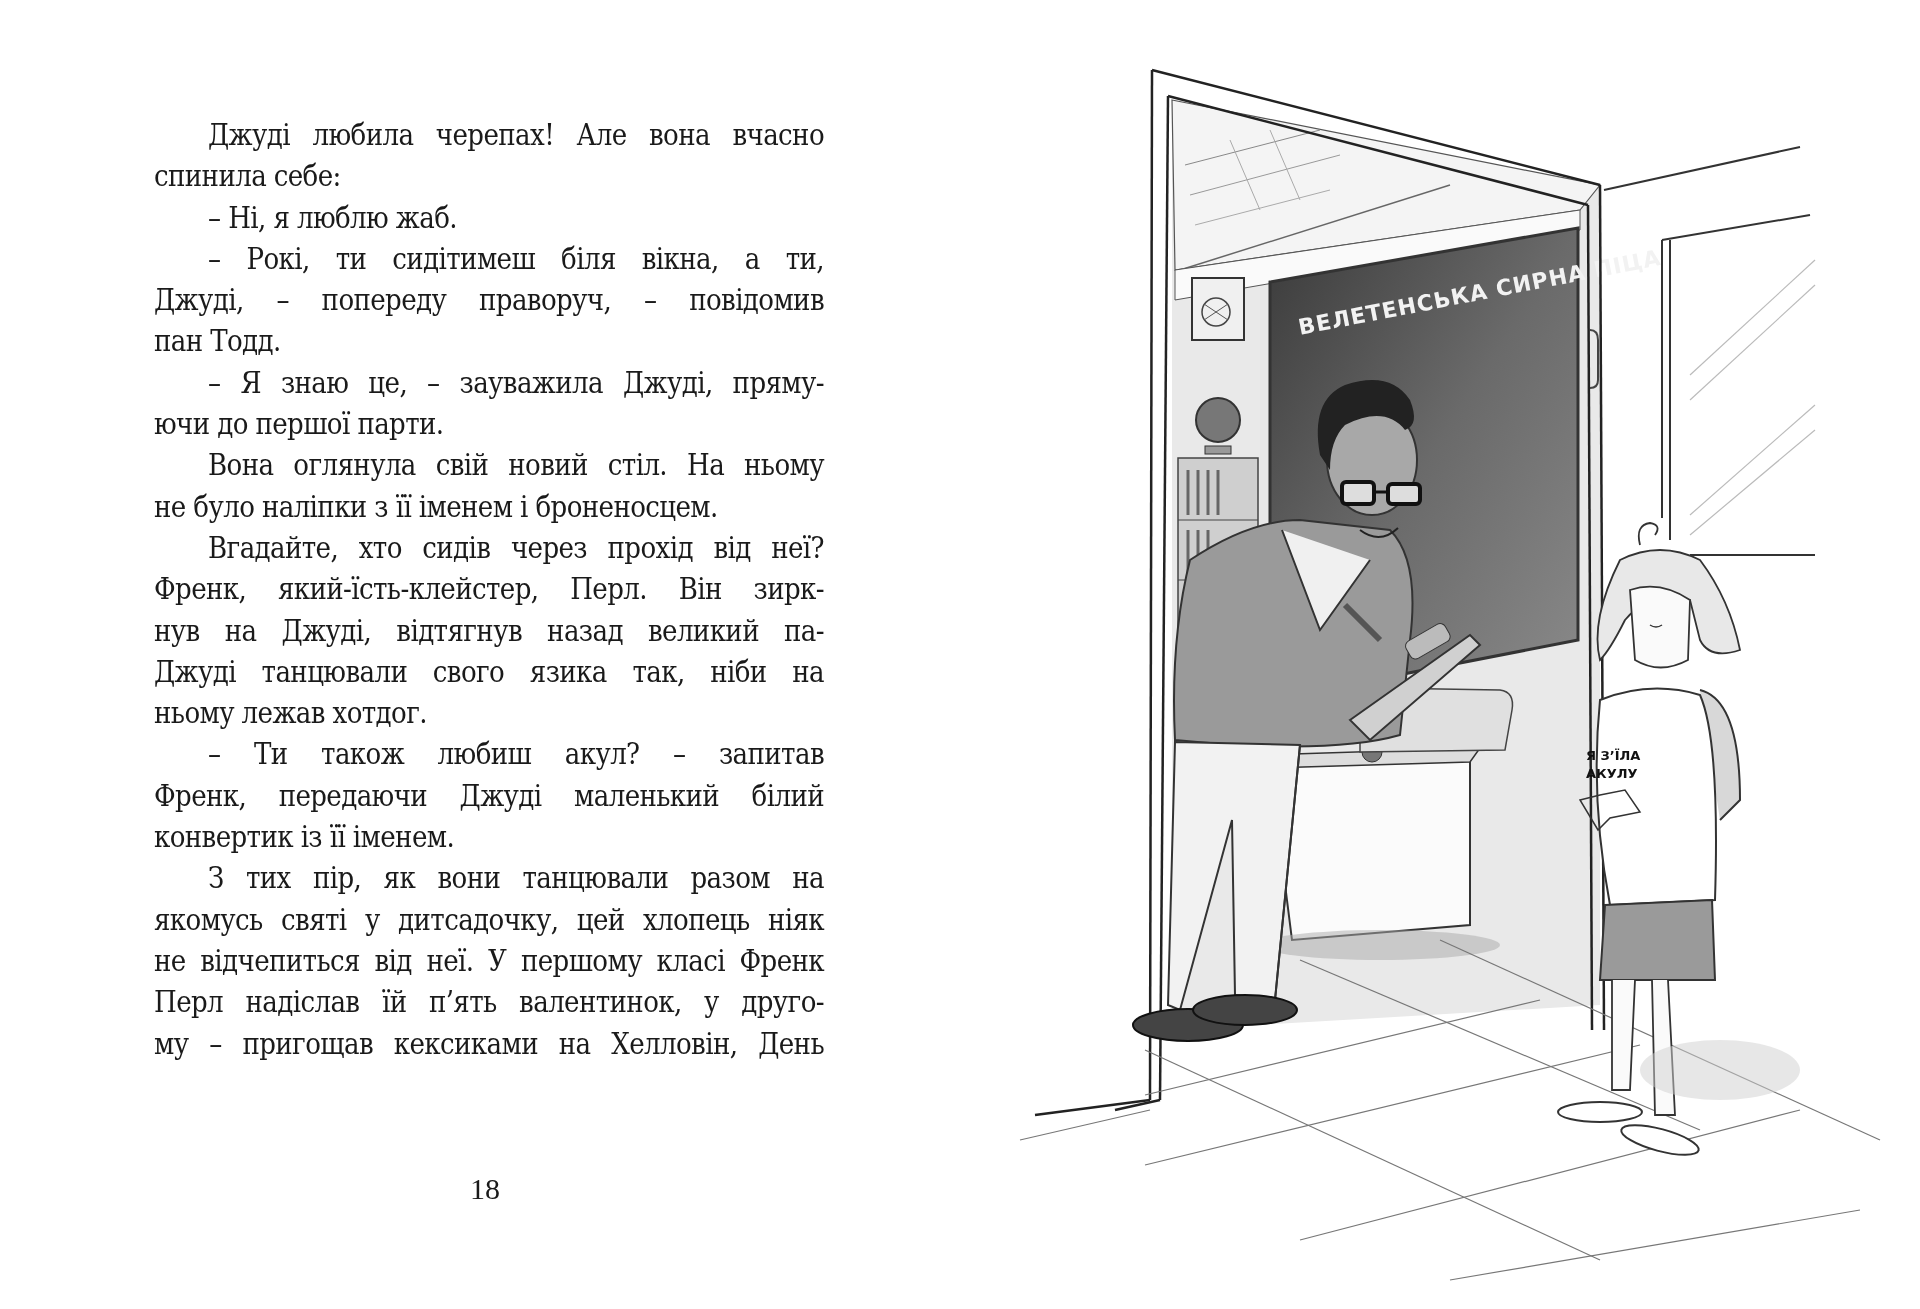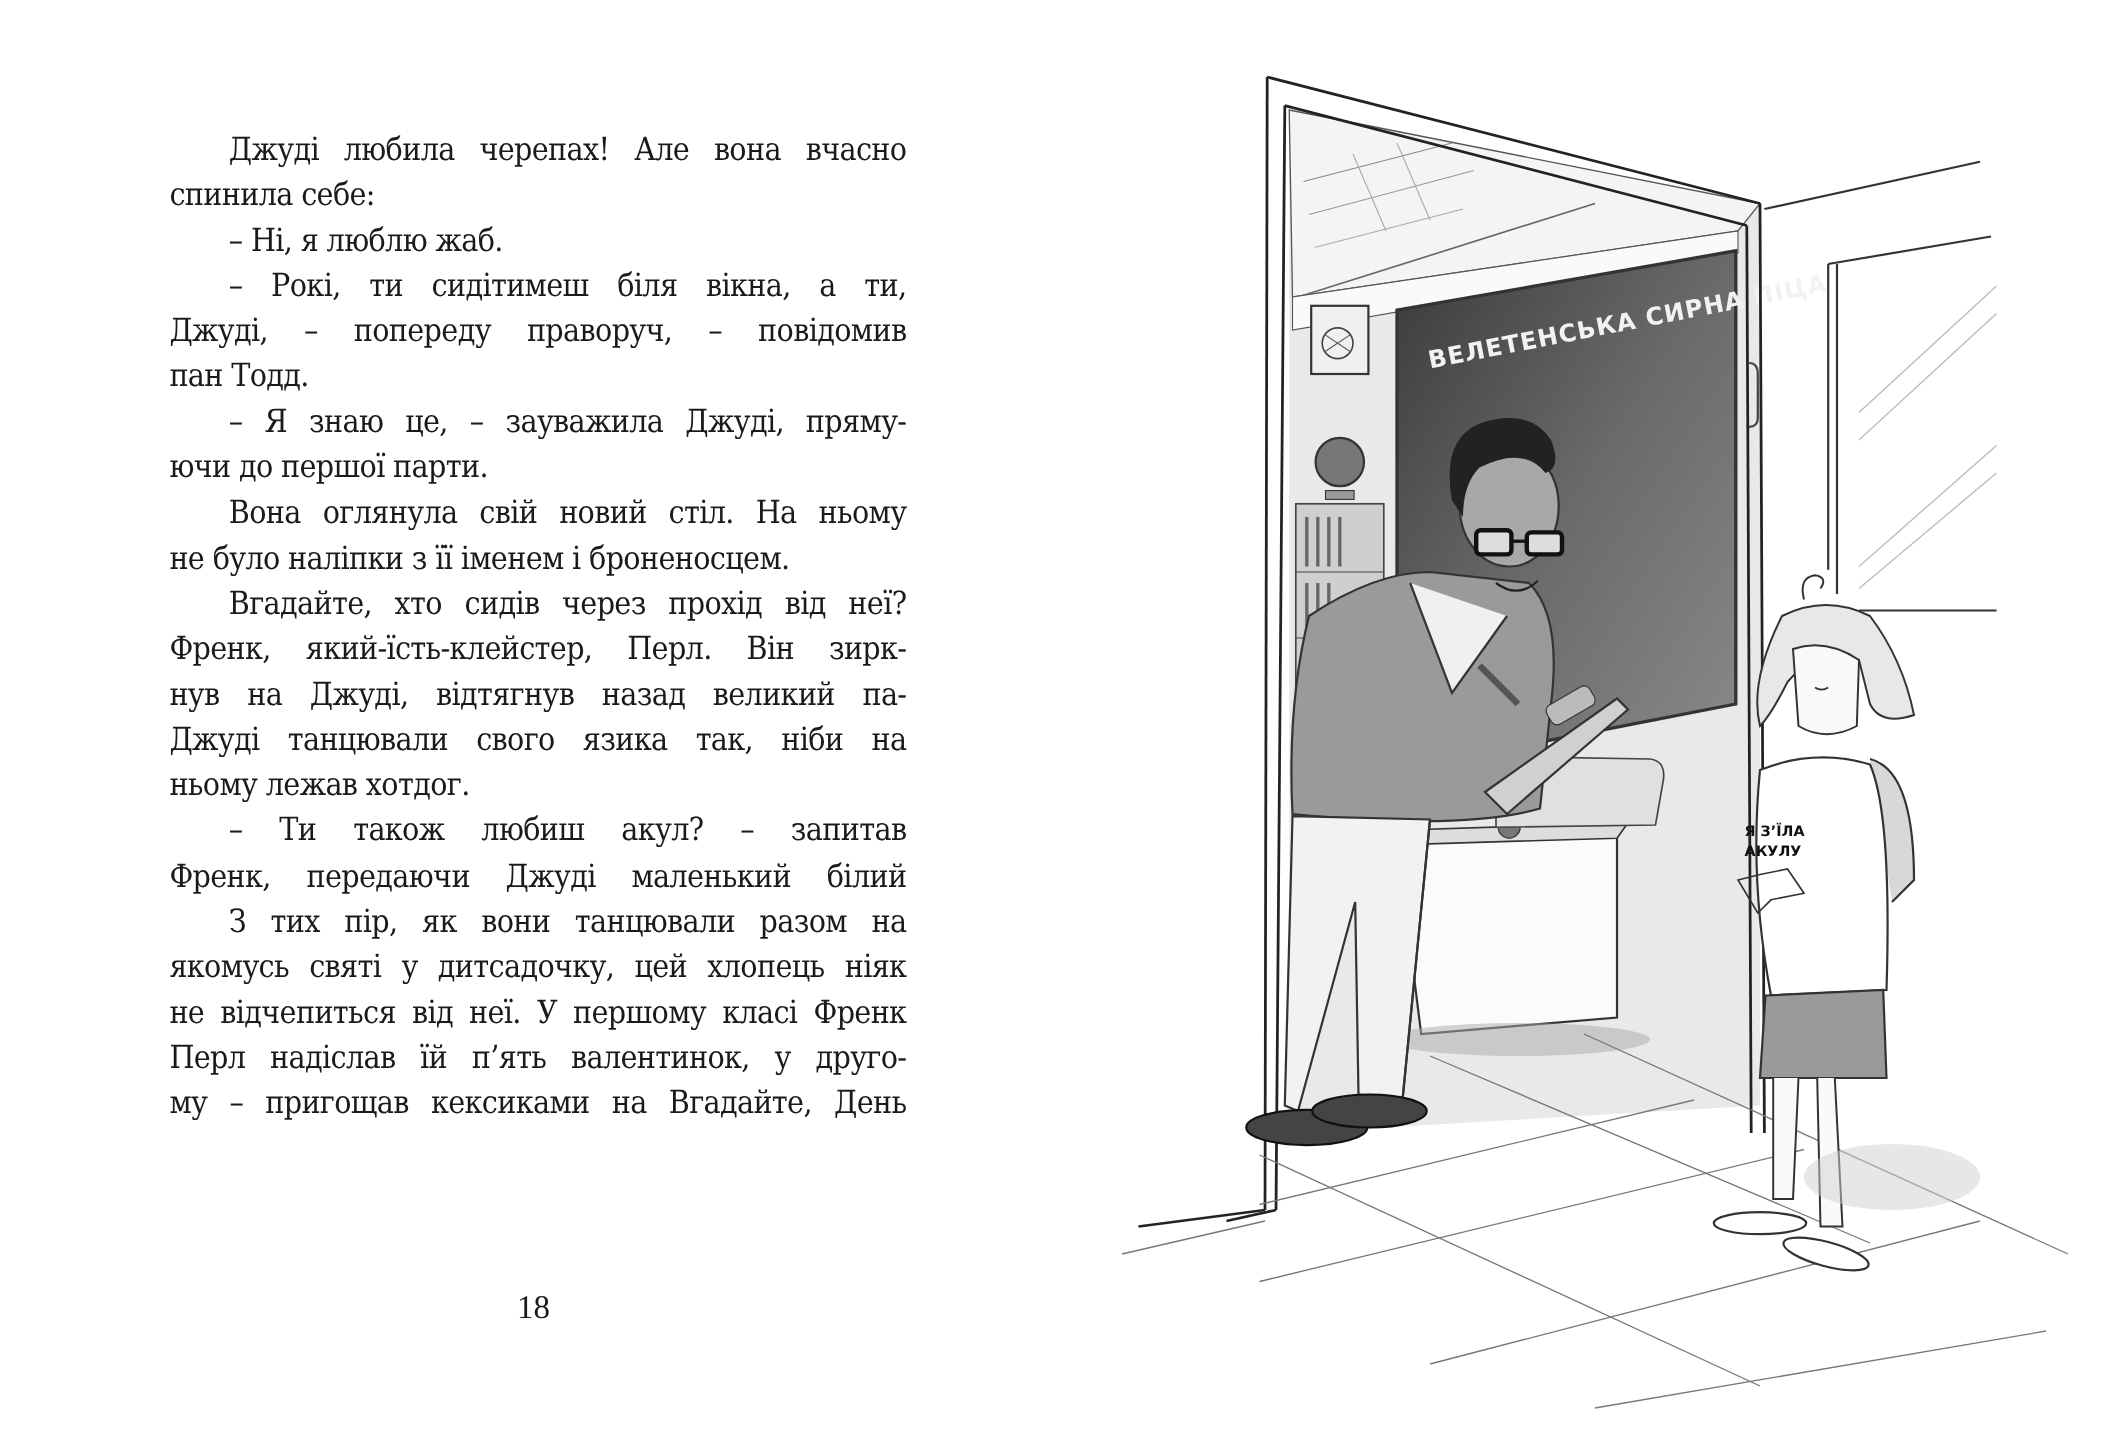--- a/index.html
+++ b/index.html
@@ -47,25 +47,26 @@
       <span class="line last">ючи до першої парти.</span>
       <span class="line indent">Вона оглянула свій новий стіл. На ньому</span>
       <span class="line last">не було наліпки з її іменем і броненосцем.</span>
       <span class="line indent">Вгадайте, хто сидів через прохід від неї?</span>
       <span class="line">Френк, який-їсть-клейстер, Перл. Він зирк-</span>
       <span class="line">нув на Джуді, відтягнув назад великий па-</span>
       <span class="line">Джуді танцювали свого язика так, ніби на</span>
       <span class="line last">ньому лежав хотдог.</span>
       <span class="line indent">– Ти також любиш акул? – запитав</span>
       <span class="line">Френк, передаючи Джуді маленький білий</span>
+      <span class="line last">конвертик із її іменем.</span>
       <span class="line indent">З тих пір, як вони танцювали разом на</span>
       <span class="line">якомусь святі у дитсадочку, цей хлопець ніяк</span>
       <span class="line">не відчепиться від неї. У першому класі Френк</span>
       <span class="line">Перл надіслав їй п’ять валентинок, у друго-</span>
-      <span class="line">му – пригощав кексиками на Вгадайте, День</span>
+      <span class="line">му – пригощав кексиками на Хелловін, День</span>
     </div>
   <div class="page-number">18</div>
 </div>
 
 <div class="illustration">
   <svg width="960" height="1309" viewBox="960 0 960 1309" xmlns="http://www.w3.org/2000/svg">
     <defs>
       <linearGradient id="boardGrad" x1="0" y1="0" x2="1" y2="1">
         <stop offset="0" stop-color="#3a3a3a"></stop>
         <stop offset="0.5" stop-color="#6a6a6a"></stop>

